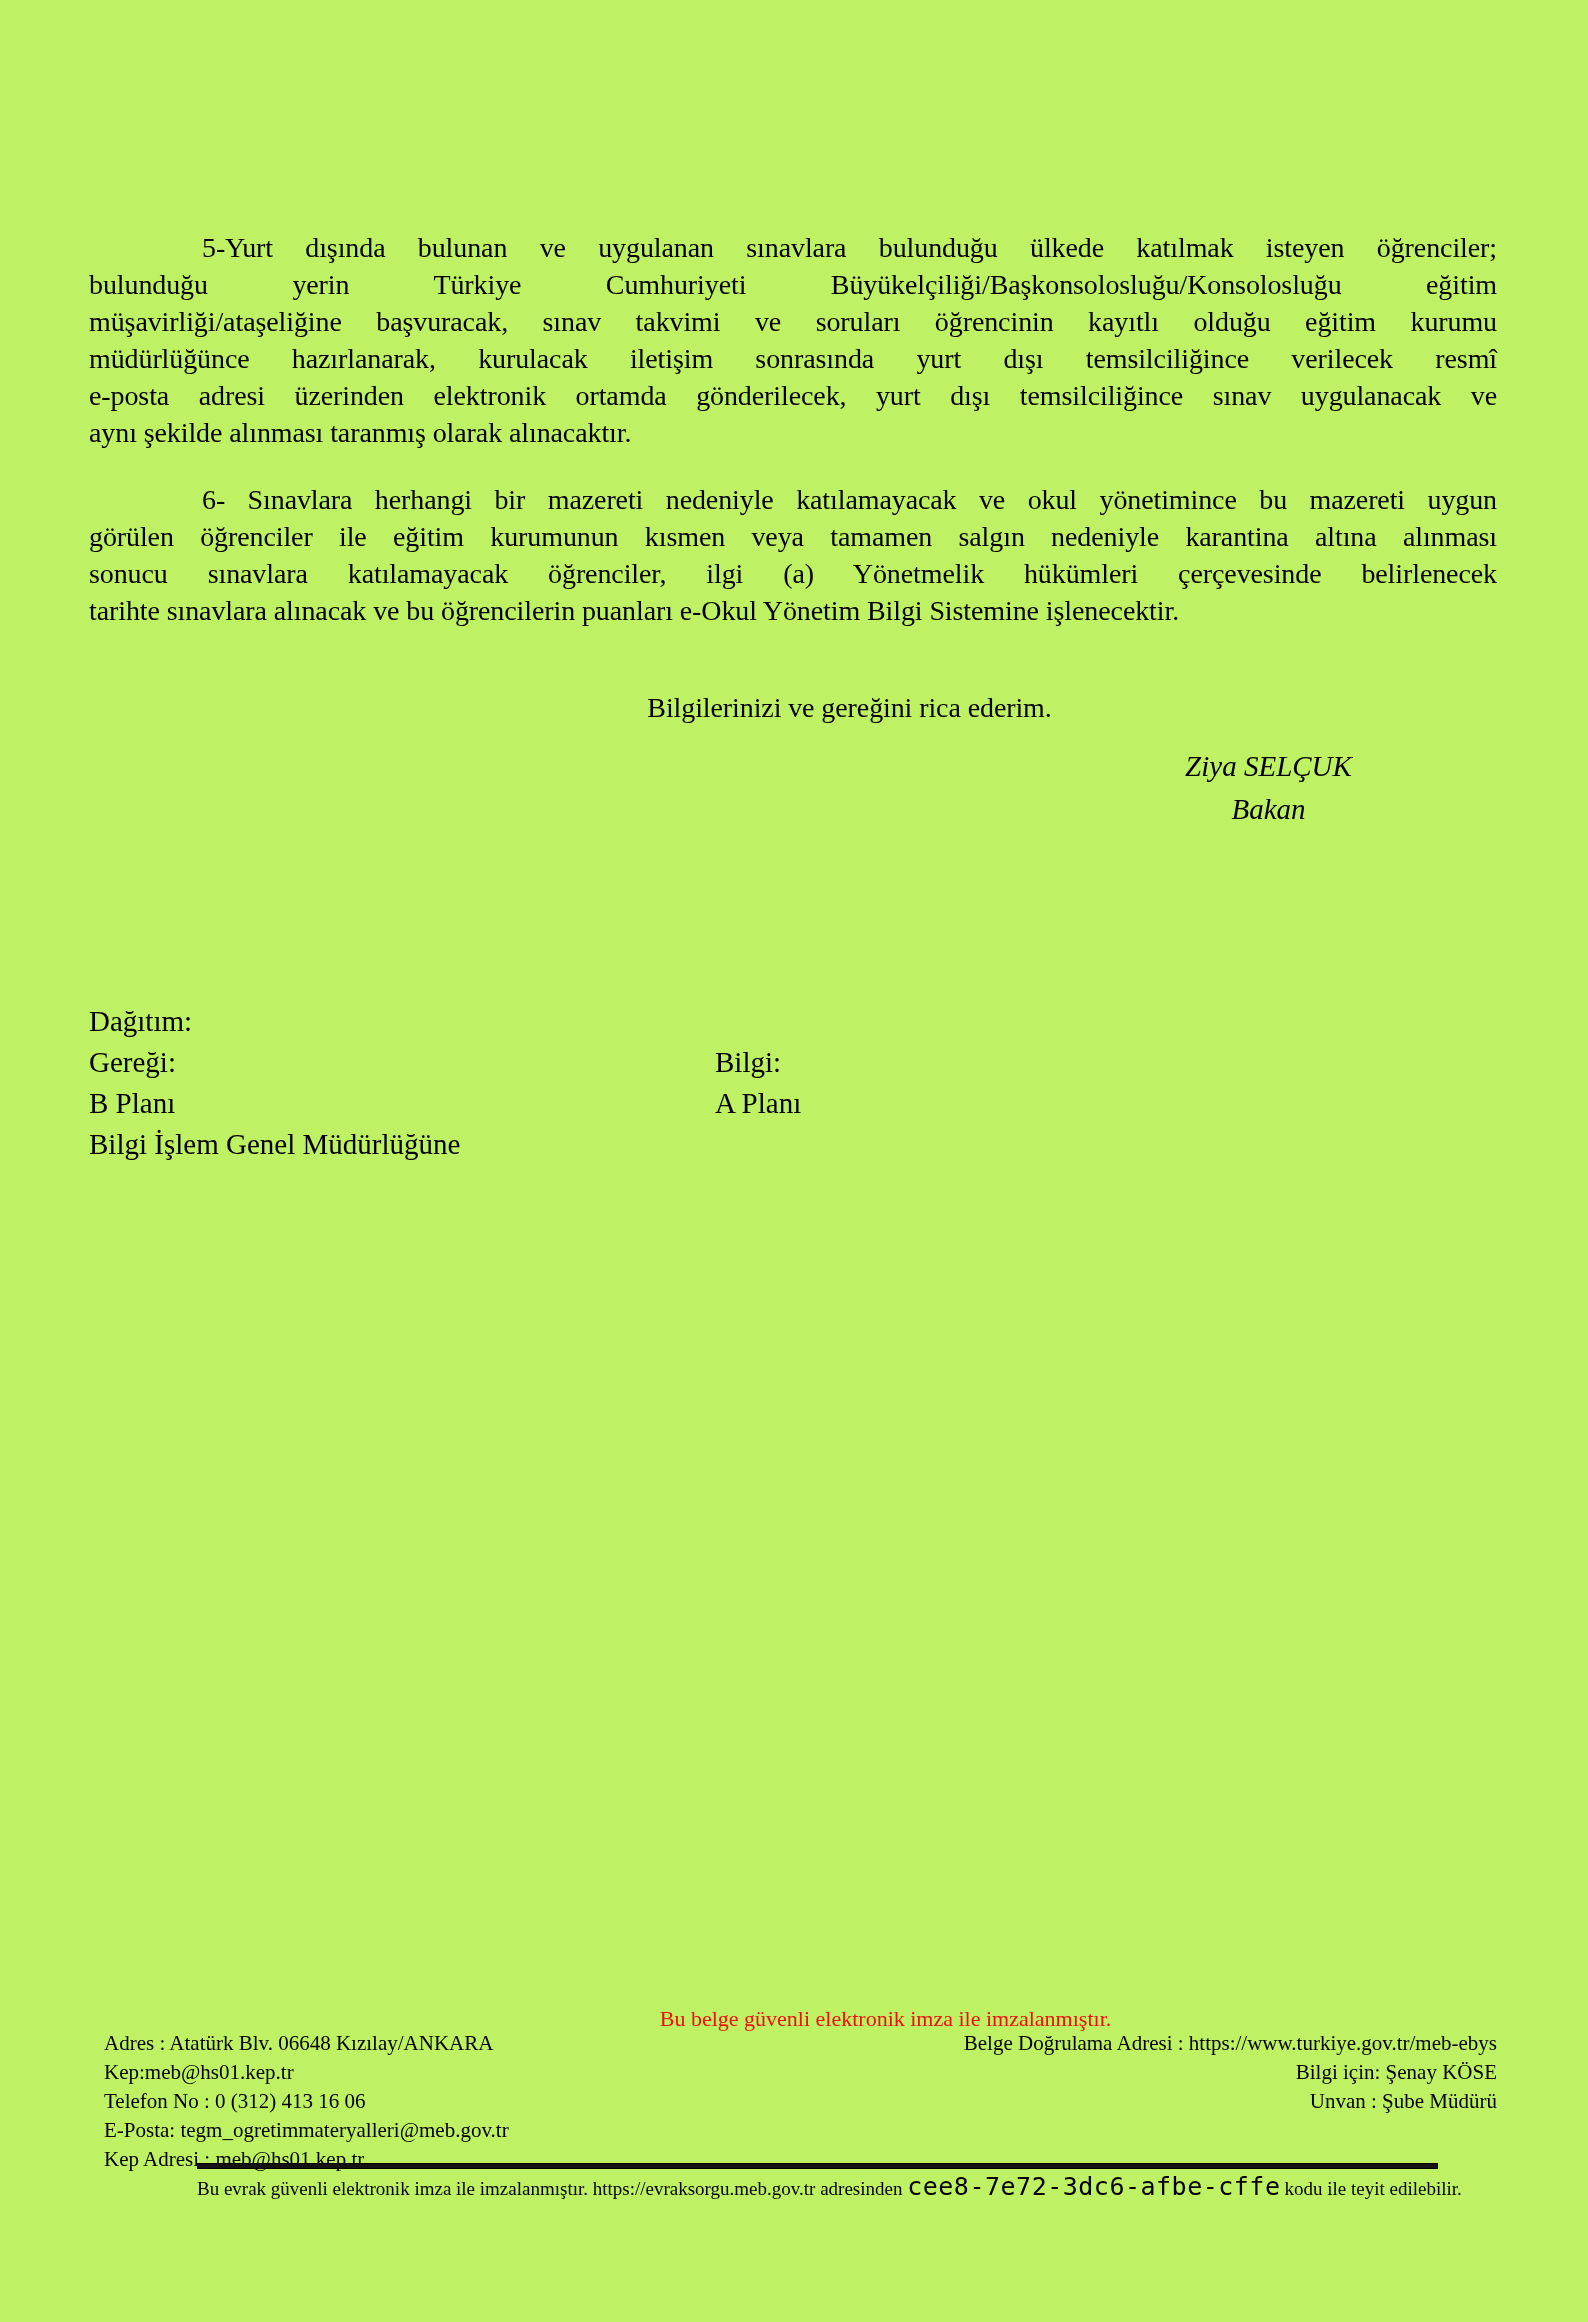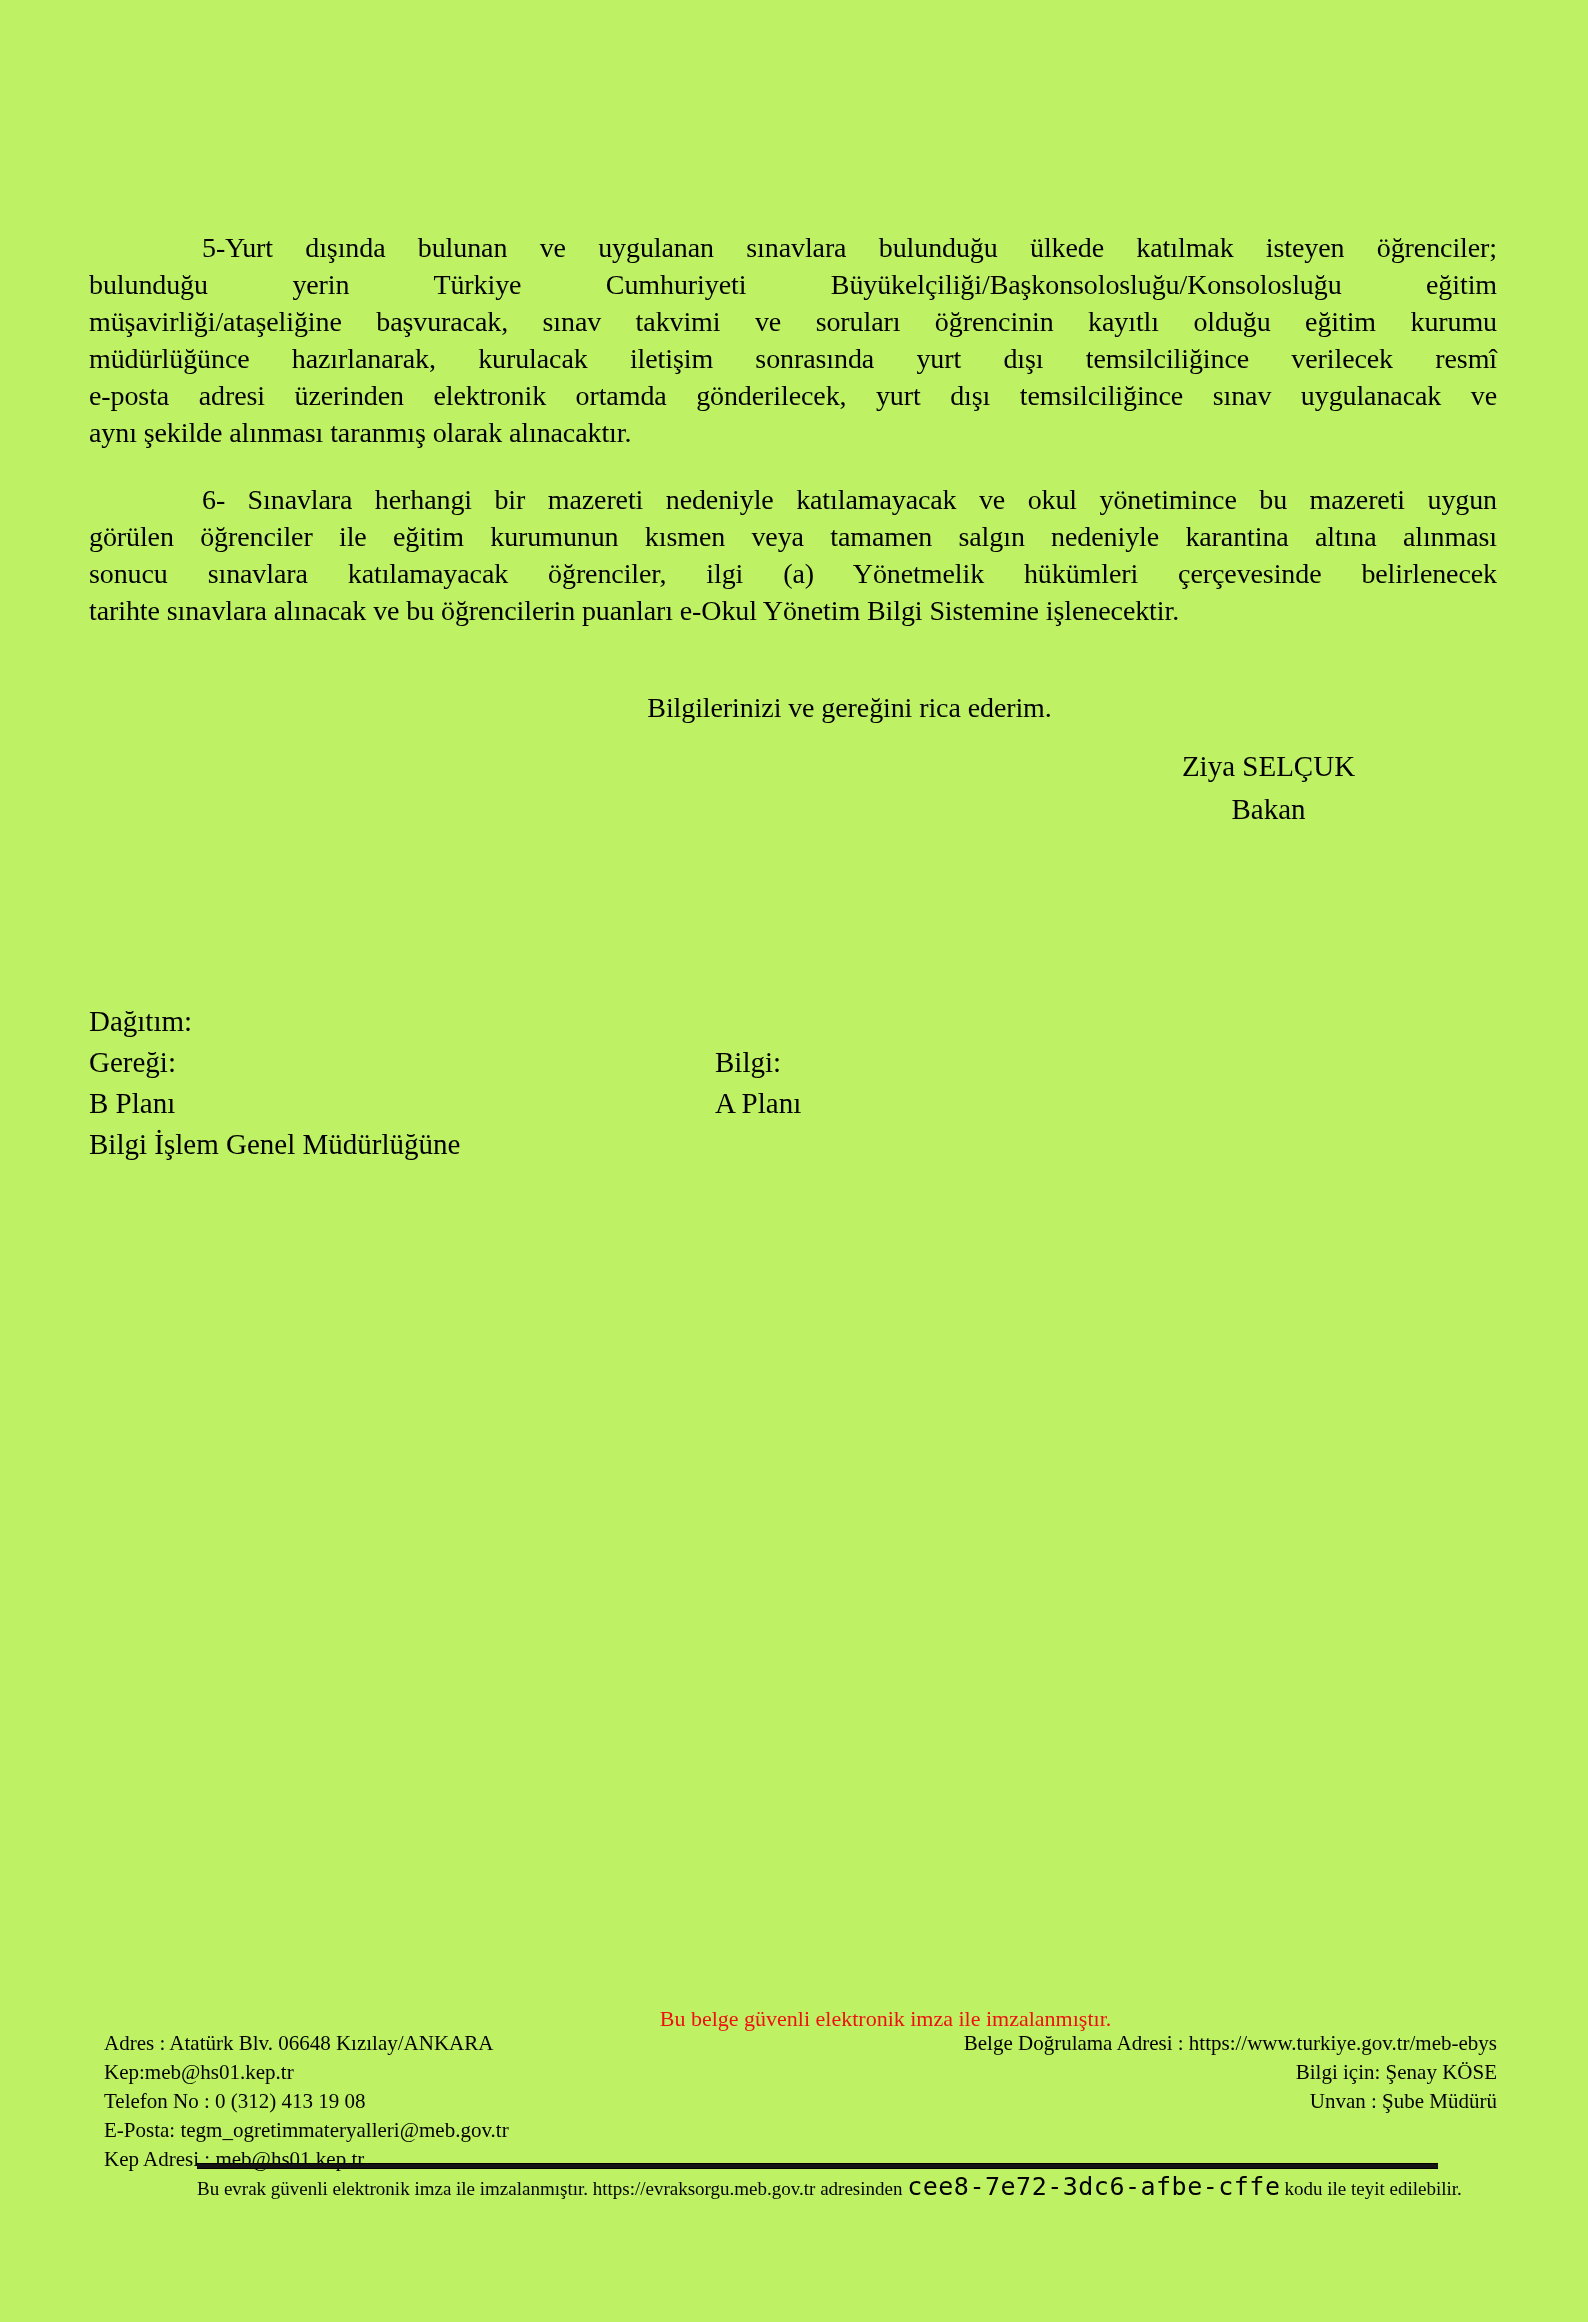--- a/index.html
+++ b/index.html
@@ -28,20 +28,21 @@
   .jline.last { text-align-last: left; }
   .closing { margin-top: 60px; text-indent: 113px; text-align: center; }
   .signature {
     position: absolute;
     left: 1105px;
     width: 327px;
     top: 745px;
     text-align: center;
     font-size: 29px;
     line-height: 43px;
+    font-style: italic;
   }
   .distribution {
     position: absolute;
     left: 89px;
     top: 1001px;
     font-size: 29px;
     line-height: 41px;
     display: grid;
     grid-template-columns: 626px auto;
   }
@@ -134,21 +135,21 @@
     <div>Bilgi İşlem Genel Müdürlüğüne</div>
     <div></div>
   </div>
 
   <div class="esign-note" style="color: rgb(238, 17, 17);">Bu belge güvenli  elektronik imza ile imzalanmıştır.</div>
 
   <div class="footer-cols">
     <div class="footer-left">
       <div>Adres : Atatürk Blv.  06648 Kızılay/ANKARA</div>
       <div>Kep:meb@hs01.kep.tr</div>
-      <div>Telefon No : 0 (312) 413 19 08</div>
+      <div>Telefon No : 0 (312) 413 16 06</div>
       <div>E-Posta: tegm_ogretimmateryalleri@meb.gov.tr</div>
       <div>Kep Adresi : meb@hs01.kep.tr</div>
     </div>
     <div class="footer-right">
       <div>Belge Doğrulama Adresi : https://www.turkiye.gov.tr/meb-ebys</div>
       <div>Bilgi için:  Şenay KÖSE</div>
       <div>Unvan : Şube Müdürü</div>
     </div>
   </div>
 

